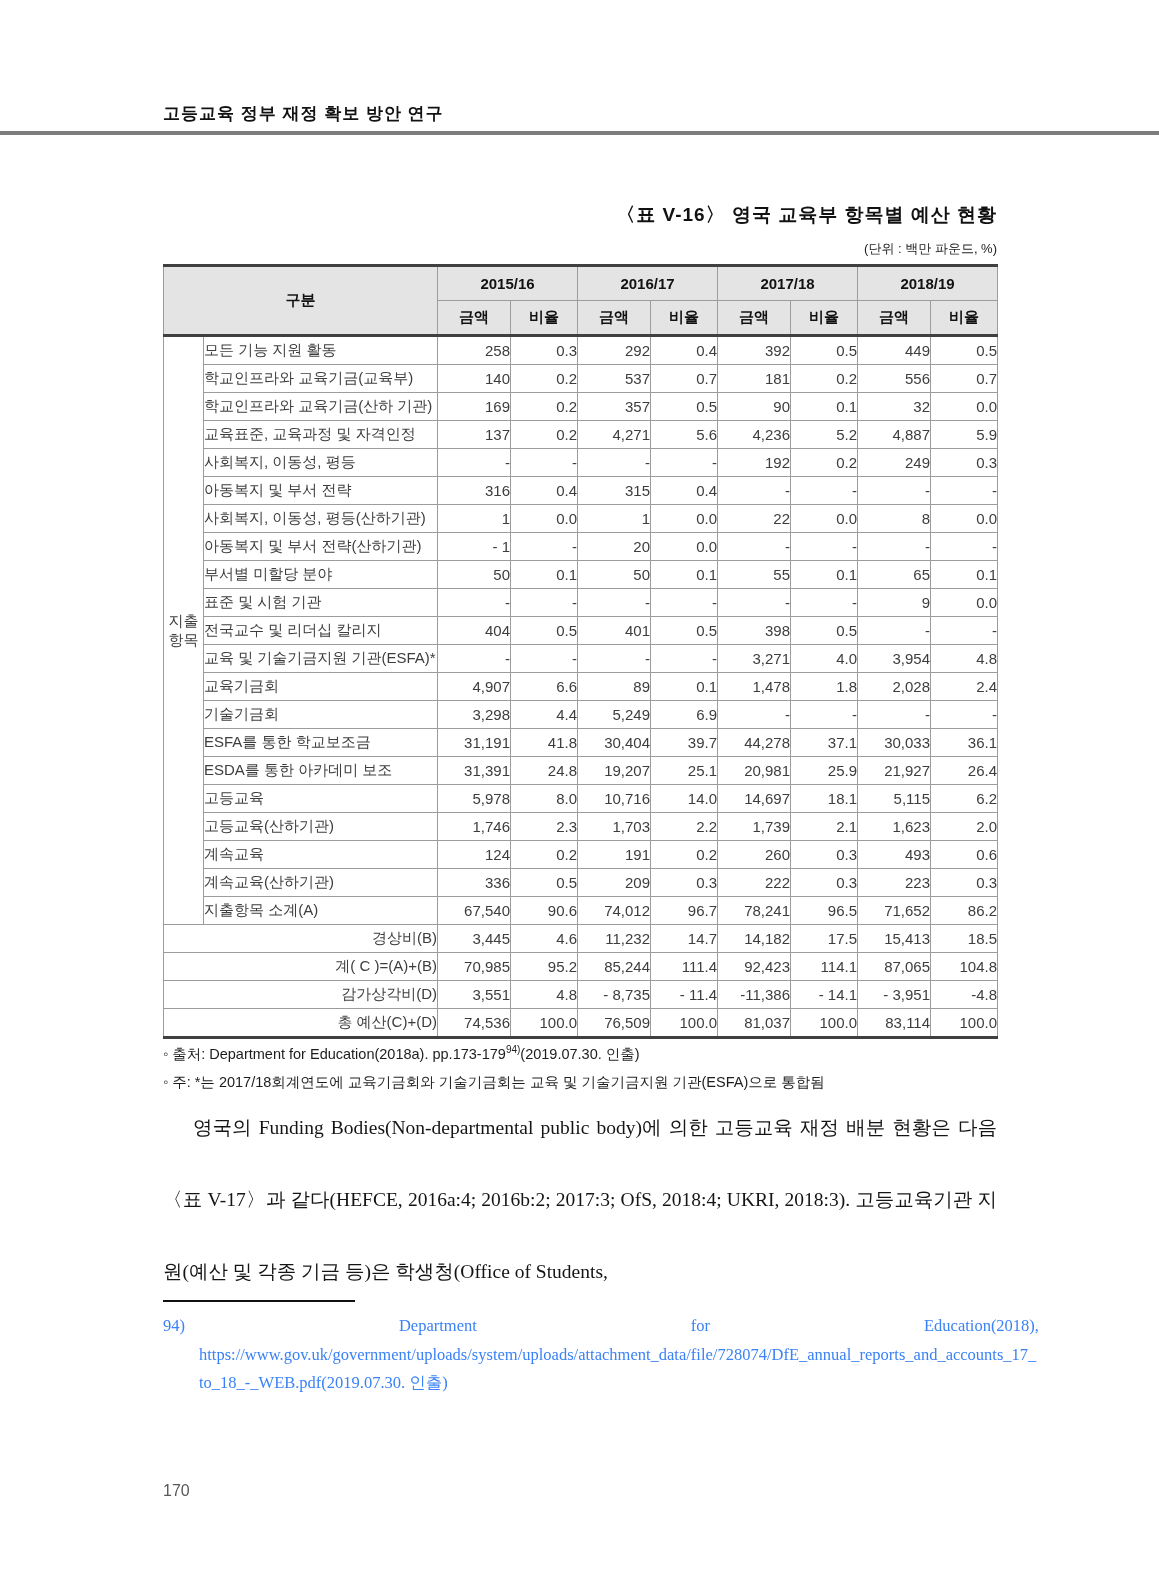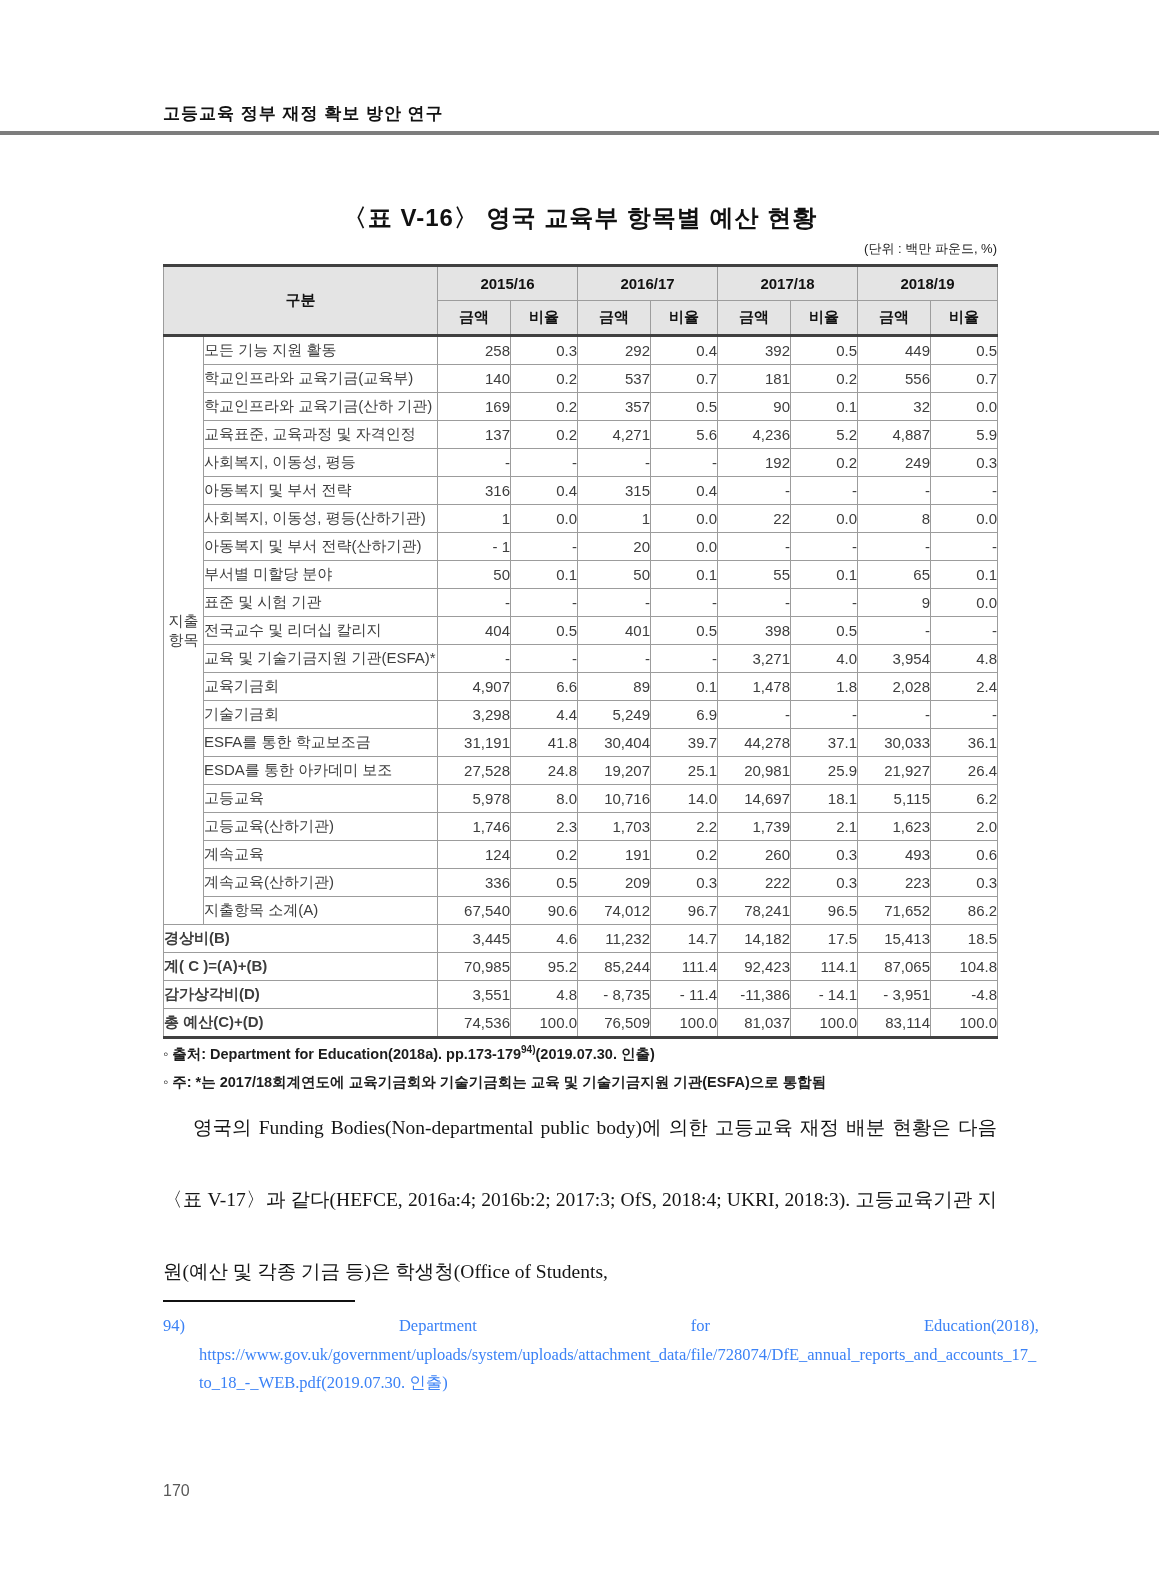--- a/index.html
+++ b/index.html
@@ -1,38 +1,38 @@
 <!DOCTYPE html>
 <html><head>
 <meta charset="utf-8">
 <style>
   html,body{margin:0;padding:0;background:#fff;}
   .page{position:relative;width:1159px;height:1571px;background:#ffffff;overflow:hidden;
         font-family:"Liberation Sans",sans-serif;color:#222;}
   .running-head{position:absolute;top:102px;left:163px;font-size:17px;font-weight:600;
         letter-spacing:1px;color:#111;}
   .head-rule{position:absolute;top:131px;left:0;width:1159px;height:4px;background:#7d7d7d;}
-  .table-title{position:absolute;top:202px;left:163px;width:834px;text-align:center;
-        font-size:24px;font-weight:700;letter-spacing:1px;color:#111;}
+  .table-title{position:absolute;top:202px;left:163px;width:834px;text-align:right;
+        font-size:19px;font-weight:700;letter-spacing:1px;color:#111;}
   .unit-note{position:absolute;top:240px;left:163px;width:834px;text-align:right;
         font-size:13px;color:#222;}
   table.budget{position:absolute;top:264px;left:163px;width:834px;border-collapse:collapse;
         table-layout:fixed;border-top:3px solid #404040;border-bottom:3px solid #404040;}
   table.budget th,table.budget td{border:1px solid #9c9c9c;overflow:hidden;}
   table.budget thead{border-bottom:3px solid #404040;}
   table.budget th{background:#e4e4e4;font-size:15px;font-weight:700;color:#111;
         text-align:center;height:33px;padding:0;}
   table.budget td{height:27px;font-size:15px;color:#3d3d3d;padding:0;}
   td.label{text-align:left;padding-left:8px;}
   td.num{text-align:right;padding-right:9px;}
   td.group-cell{text-align:center;white-space:pre-line;font-size:14.5px;line-height:1.25;
         color:#3d3d3d;padding:0;}
-  td.label-span{text-align:left;font-weight:bold;}
+  td.label-span{text-align:right;}
   .table-notes{position:absolute;top:1040px;left:163px;width:845px;font-size:14.5px;
-        line-height:1.95;color:#1d1d1d;font-weight:bold;}
+        line-height:1.95;color:#1d1d1d;}
   .table-notes sup{font-size:10px;}
   .body-paragraph{position:absolute;top:1092px;left:163px;width:834px;margin:0;
         font-family:"Liberation Serif",serif;font-size:19.5px;line-height:72px;
         text-align:justify;text-indent:30px;color:#141414;}
   .footnote-rule{position:absolute;top:1300px;left:163px;width:192px;height:2px;background:#111;}
   .footnote{position:absolute;top:1312px;left:163px;width:840px;
         font-family:"Liberation Serif",serif;font-size:16.5px;line-height:28.5px;
         color:#3b82f6;padding-left:36px;text-indent:-36px;text-align:justify;
         overflow-wrap:anywhere;}
   .page-number{position:absolute;top:1482px;left:163px;font-size:16px;color:#595959;}
@@ -243,21 +243,21 @@
           <td class="num">41.8</td>
           <td class="num">30,404</td>
           <td class="num">39.7</td>
           <td class="num">44,278</td>
           <td class="num">37.1</td>
           <td class="num">30,033</td>
           <td class="num">36.1</td>
         </tr>
         <tr>
           <td class="label">ESDA를 통한 아카데미 보조</td>
-          <td class="num">27,528</td>
+          <td class="num">31,391</td>
           <td class="num">24.8</td>
           <td class="num">19,207</td>
           <td class="num">25.1</td>
           <td class="num">20,981</td>
           <td class="num">25.9</td>
           <td class="num">21,927</td>
           <td class="num">26.4</td>
         </tr>
         <tr>
           <td class="label">고등교육</td>

